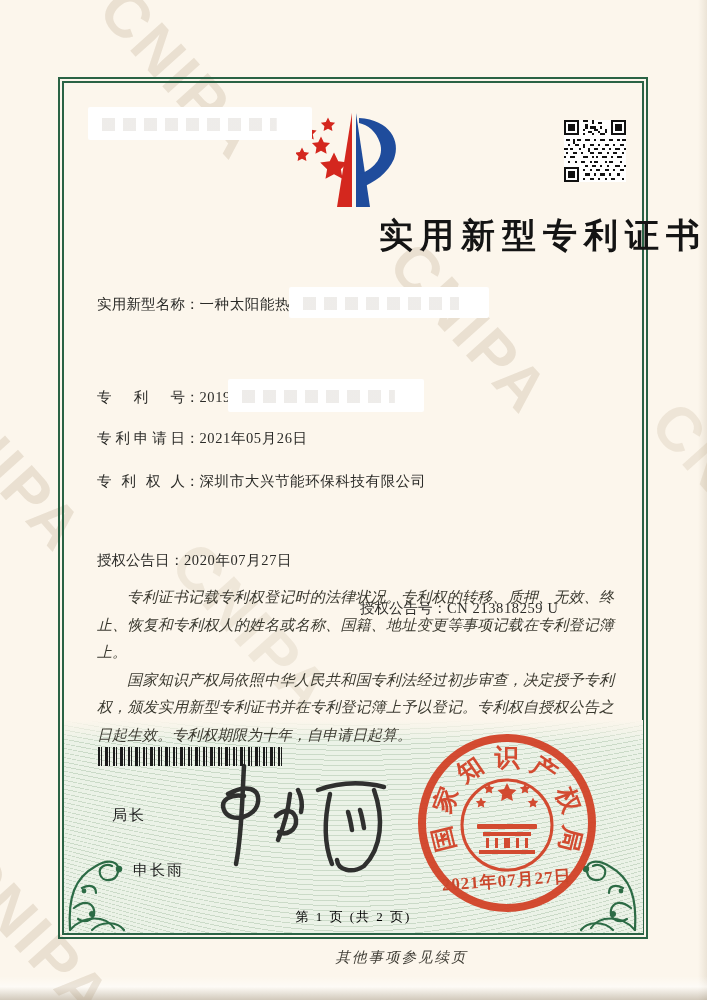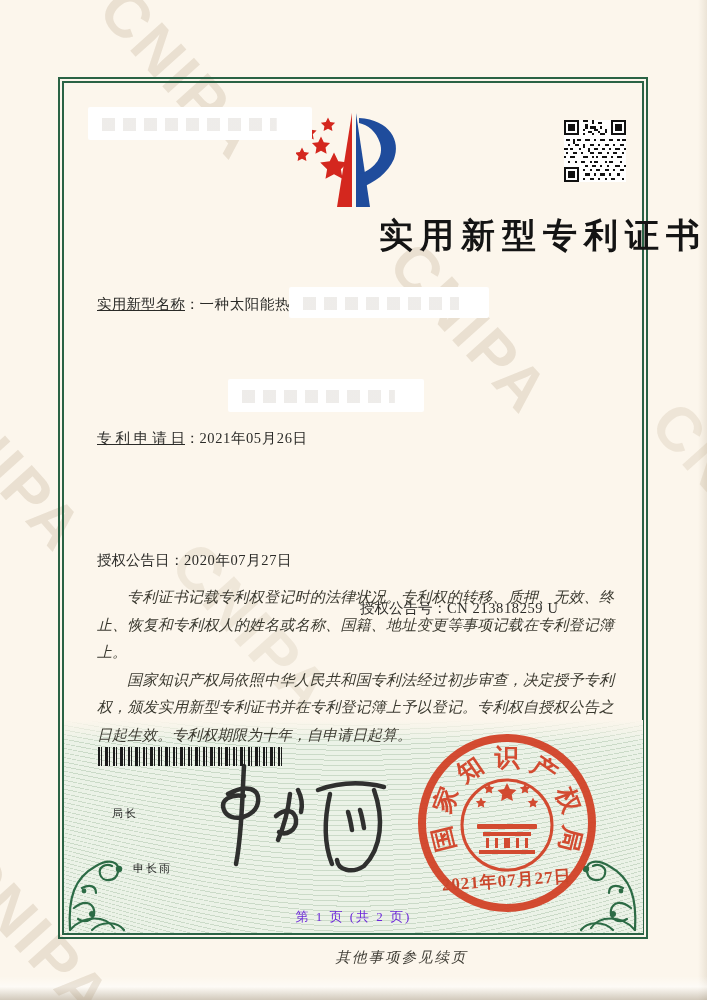--- a/index.html
+++ b/index.html
@@ -41,47 +41,47 @@
   
   .redact{position:absolute;background:#ffffff;border-radius:2px;z-index:4;}
   .redact.smudge{background-image:repeating-linear-gradient(90deg,rgba(150,138,122,.16) 0 13px,rgba(0,0,0,0) 13px 21px);
       background-repeat:no-repeat;background-size:78% 13px;background-position:14px 55%;}
   .r-certno{left:88px;top:107px;width:224px;height:33px;}
   .r-name{left:289px;top:287px;width:200px;height:31px;}
   .r-patno{left:228px;top:379px;width:196px;height:33px;}
 
   
   .frow{position:absolute;left:97px;width:520px;font-size:14.5px;color:#2b2b28;z-index:3;white-space:nowrap;}
-  .flabel{display:inline-block;width:88px;text-align:justify;text-align-last:justify;vertical-align:bottom;text-decoration:underline;}
+  .flabel{display:inline-block;width:88px;text-align:justify;text-align-last:justify;vertical-align:bottom;}
   .fvalue{letter-spacing:.6px;}
   .grant2{position:absolute;left:263px;top:0;margin-top:48px;}
 
   
   .body-text{position:absolute;left:97px;top:584px;width:517px;font-size:15px;line-height:27.5px;
       color:#3a392f;text-align:justify;z-index:3;font-style:italic;}
   .body-text p{margin:0;text-indent:2em;}
 
   
   .barcode{position:absolute;left:98px;top:747px;width:185px;height:19px;z-index:5;
       background:repeating-linear-gradient(90deg,#1b1b1b 0 2px,rgba(0,0,0,0) 2px 3px,#1b1b1b 3px 4px,rgba(0,0,0,0) 4px 7px,#1b1b1b 7px 10px,rgba(0,0,0,0) 10px 11px,#1b1b1b 11px 12px,rgba(0,0,0,0) 12px 15px);}
-  .comm{position:absolute;left:112px;font-size:11px;color:#1d1d1d;z-index:5;
+  .comm{position:absolute;left:112px;font-size:15px;color:#1d1d1d;z-index:5;
       font-family:"Liberation Sans","DejaVu Sans",sans-serif;letter-spacing:2px;}
   .comm-title{top:806px;}
   .comm-name{top:861px;margin-left:21px;}
   .sig{position:absolute;left:198px;top:760px;width:205px;height:118px;z-index:5;}
   .seal{position:absolute;left:411px;top:729px;width:192px;height:192px;z-index:6;opacity:.92;}
   .seal-char{font-size:25px;font-weight:bold;fill:#d23d22;text-anchor:middle;
       font-family:"Liberation Serif","DejaVu Serif",serif;}
   .seal-date{font-size:17px;fill:#c93a1e;text-anchor:middle;letter-spacing:1px;font-weight:bold;
       font-family:"Liberation Serif","DejaVu Serif",serif;}
   .flourish{position:absolute;top:836px;width:92px;height:98px;z-index:5;}
   .fl-left{left:62px;}
   .fl-right{left:551px;transform:scaleX(-1);}
   .pagenum{position:absolute;left:0;top:908px;width:100%;text-align:center;font-size:13px;
-      color:#6d28d9;letter-spacing:2px;z-index:5;}
+      color:#000000;letter-spacing:2px;z-index:5;}
   .contnote{position:absolute;left:0;top:948px;width:100%;text-align:center;font-size:14.5px;
       color:#403e36;font-style:italic;letter-spacing:2px;z-index:3;padding-left:48px;}
 </style>
 </head>
 <body>
 
 <div class="page">
 
   <div class="wm wm1">CNIPA</div>
   <div class="wm wm2">CNIPA</div>
@@ -129,26 +129,32 @@
   </svg>
 
   <div class="title">实用新型专利证书</div>
 
   <div class="frow" style="top:295px">
     <span class="flabel">实用新型名称</span><span>：</span><span class="fvalue">一种太阳能热水</span>
   </div>
   <div class="redact smudge r-name"></div>
 
 
+  <div class="frow" style="top:388px">
+    <span class="flabel">专利号</span><span>：</span><span class="fvalue">2019</span>
+  </div>
   <div class="redact smudge r-patno"></div>
 
   <div class="frow" style="top:429px">
     <span class="flabel">专利申请日</span><span>：</span><span class="fvalue">2021年05月26日</span>
   </div>
 
+  <div class="frow" style="top:472px">
+    <span class="flabel">专利权人</span><span>：</span><span class="fvalue">深圳市大兴节能环保科技有限公司</span>
+  </div>
 
 
   <div class="frow" style="top:551px">
     <span>授权公告日</span><span>：</span><span class="fvalue">2020年07月27日</span>
     <span class="grant2">
       <span>授权公告号</span><span>：</span><span class="fvalue">CN 213818259 U</span>
     </span>
   </div>
 
   <div class="body-text">

